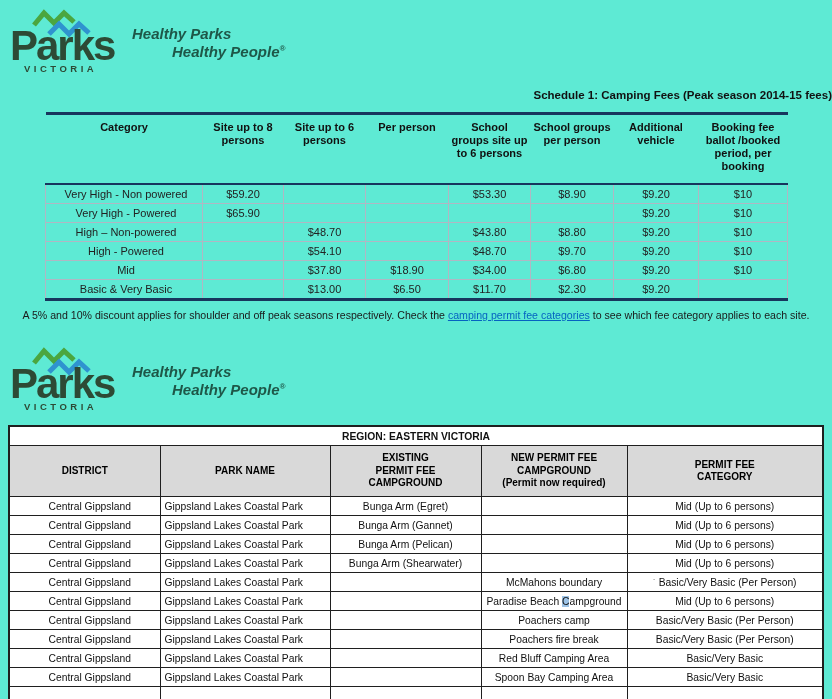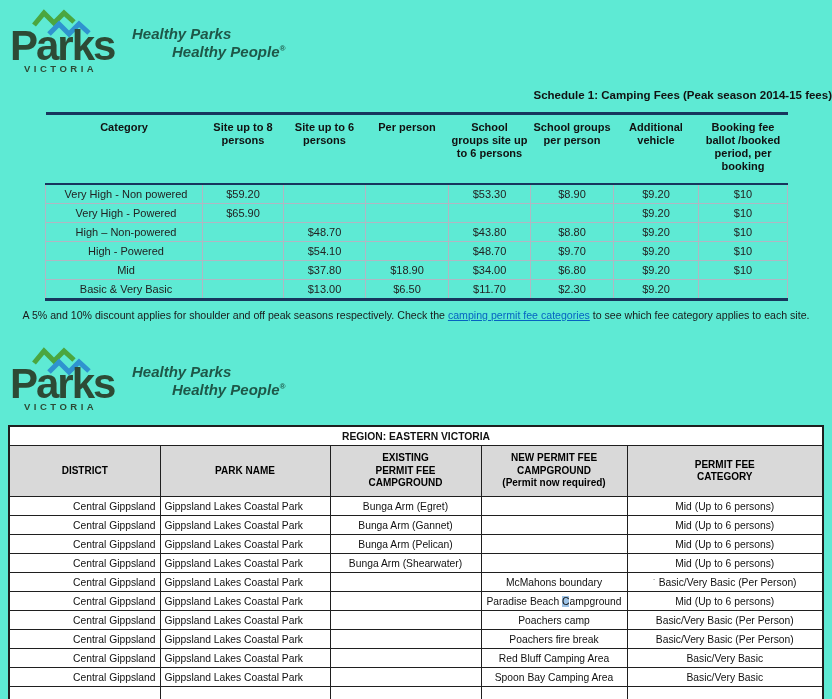--- a/index.html
+++ b/index.html
@@ -41,21 +41,21 @@
   table.region { border-collapse:collapse; table-layout:fixed; width:814px;
                  border:2px solid #1f1f1f; }
   table.region td, table.region th { border:1.5px solid #1f1f1f; }
   .region-label-cell { font-weight:bold; font-size:11.5px; height:24px;
                        padding:1px 0 1px 13px; background:#ffffff; text-align:left; color:#000; }
   table.region th { background:#d9d9d9; font-size:10px; font-weight:bold;
                     text-align:center; white-space:pre-line; line-height:12.5px;
                     height:46px; vertical-align:middle; padding:2px; color:#000; }
   table.region td { font-size:10.3px; height:16px; padding:1px 4px;
                     text-align:center; color:#111; background:#fff; }
-  table.region td.district { text-align:right; padding-left:14px; }
+  table.region td.district { text-align:center; padding-left:14px; }
   table.region td.park { text-align:left; }
   .hl-c { background:#9dc3e6; }
   .stray { font-size:8px; vertical-align:top; margin-right:3px; color:#333; }
 </style>
 </head>
 <body>
 
 <div class="page">
 
   <div class="logo-block" style="left:10px; top:4px;">

